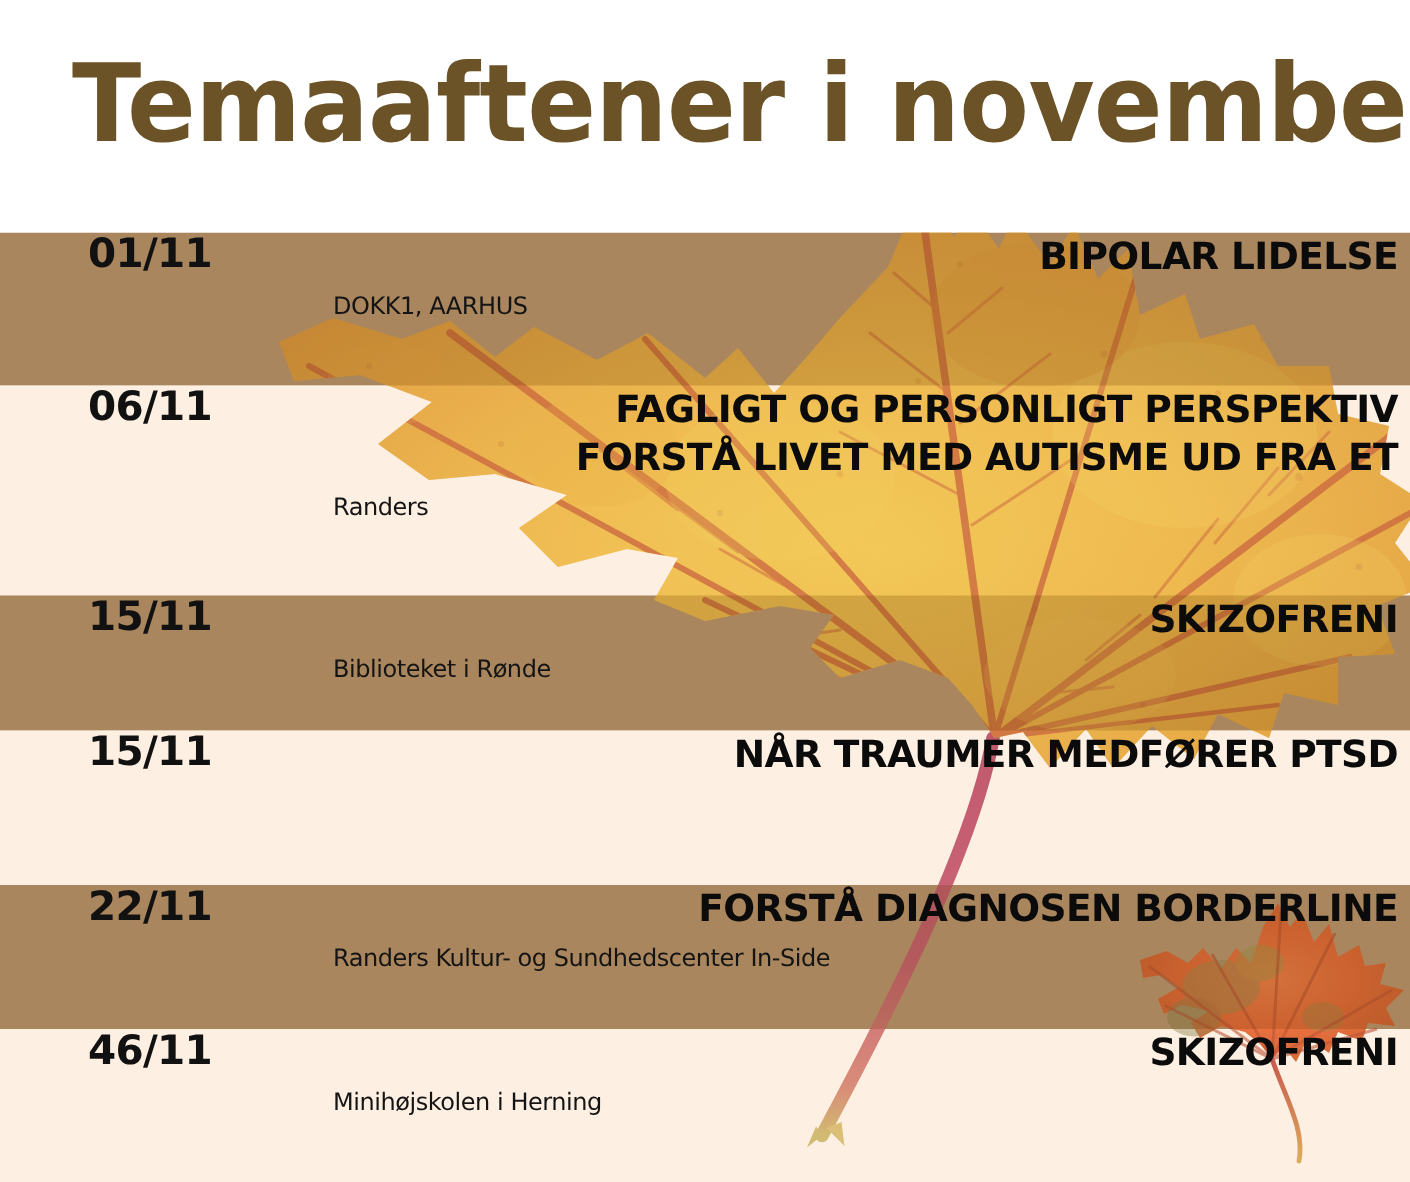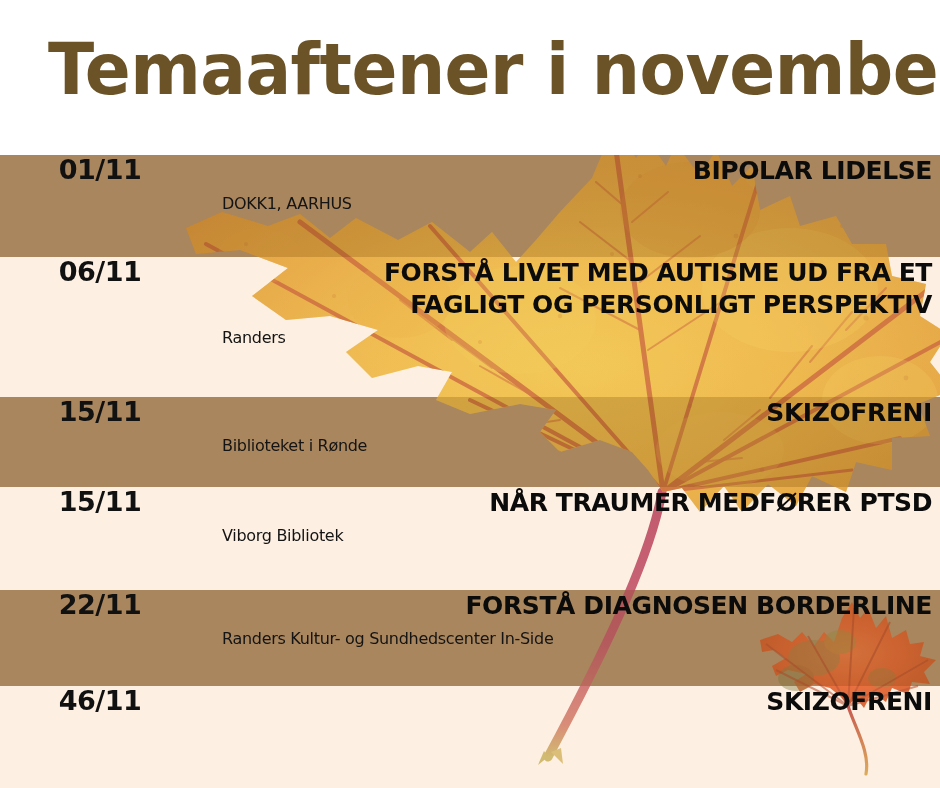--- a/index.html
+++ b/index.html
@@ -346,50 +346,50 @@
       <div style="position: absolute; left: 0px; width: 940px; top: 0px;">
       <div class="row-date" style="position: absolute; z-index: 6;">01/11</div>
       <div class="row-body" style="position: absolute; z-index: 6;">
         <div class="row-title">BIPOLAR LIDELSE</div>
         <div class="row-venue">DOKK1, AARHUS</div>
       </div>
     </div>
       <div style="position: absolute; left: 0px; width: 940px; top: 102px;">
       <div class="row-date" style="position: absolute; z-index: 6;">06/11</div>
       <div class="row-body" style="position: absolute; z-index: 6;">
+        <div class="row-title">FAGLIGT OG PERSONLIGT PERSPEKTIV</div>
         <div class="row-title">FORSTÅ LIVET MED AUTISME UD FRA ET</div>
-        <div class="row-title">FAGLIGT OG PERSONLIGT PERSPEKTIV</div>
         <div class="row-venue">Randers</div>
       </div>
     </div>
       <div style="position: absolute; left: 0px; width: 940px; top: 242px;">
       <div class="row-date" style="position: absolute; z-index: 6;">15/11</div>
       <div class="row-body" style="position: absolute; z-index: 6;">
         <div class="row-title">SKIZOFRENI</div>
         <div class="row-venue">Biblioteket i Rønde</div>
       </div>
     </div>
       <div style="position: absolute; left: 0px; width: 940px; top: 332px;">
       <div class="row-date" style="position: absolute; z-index: 6;">15/11</div>
       <div class="row-body" style="position: absolute; z-index: 6;">
         <div class="row-title">NÅR TRAUMER MEDFØRER PTSD</div>
-        <div class="row-venue">Viborg Bibliotek</div>
       </div>
     </div>
       <div style="position: absolute; left: 0px; width: 940px; top: 435px;">
       <div class="row-date" style="position: absolute; z-index: 6;">22/11</div>
       <div class="row-body" style="position: absolute; z-index: 6;">
         <div class="row-title">FORSTÅ DIAGNOSEN BORDERLINE</div>
         <div class="row-venue">Randers Kultur- og Sundhedscenter In-Side</div>
       </div>
     </div>
       <div style="position: absolute; left: 0px; width: 940px; top: 531px;">
       <div class="row-date" style="position: absolute; z-index: 6;">46/11</div>
       <div class="row-body" style="position: absolute; z-index: 6;">
         <div class="row-title">SKIZOFRENI</div>
+        <div class="row-venue">Minihøjskolen i Herning</div>
       </div>
     </div>
     </div>
   </div>
 
 <style>
 .rows { z-index: 1; }
 .row { z-index: 1; }
 </style>
 

